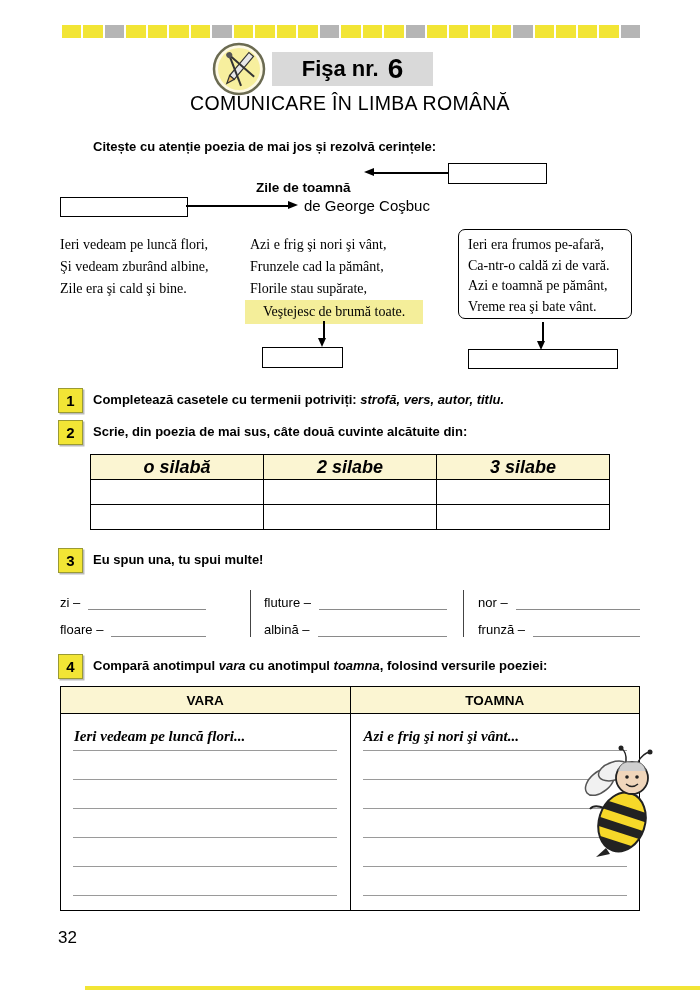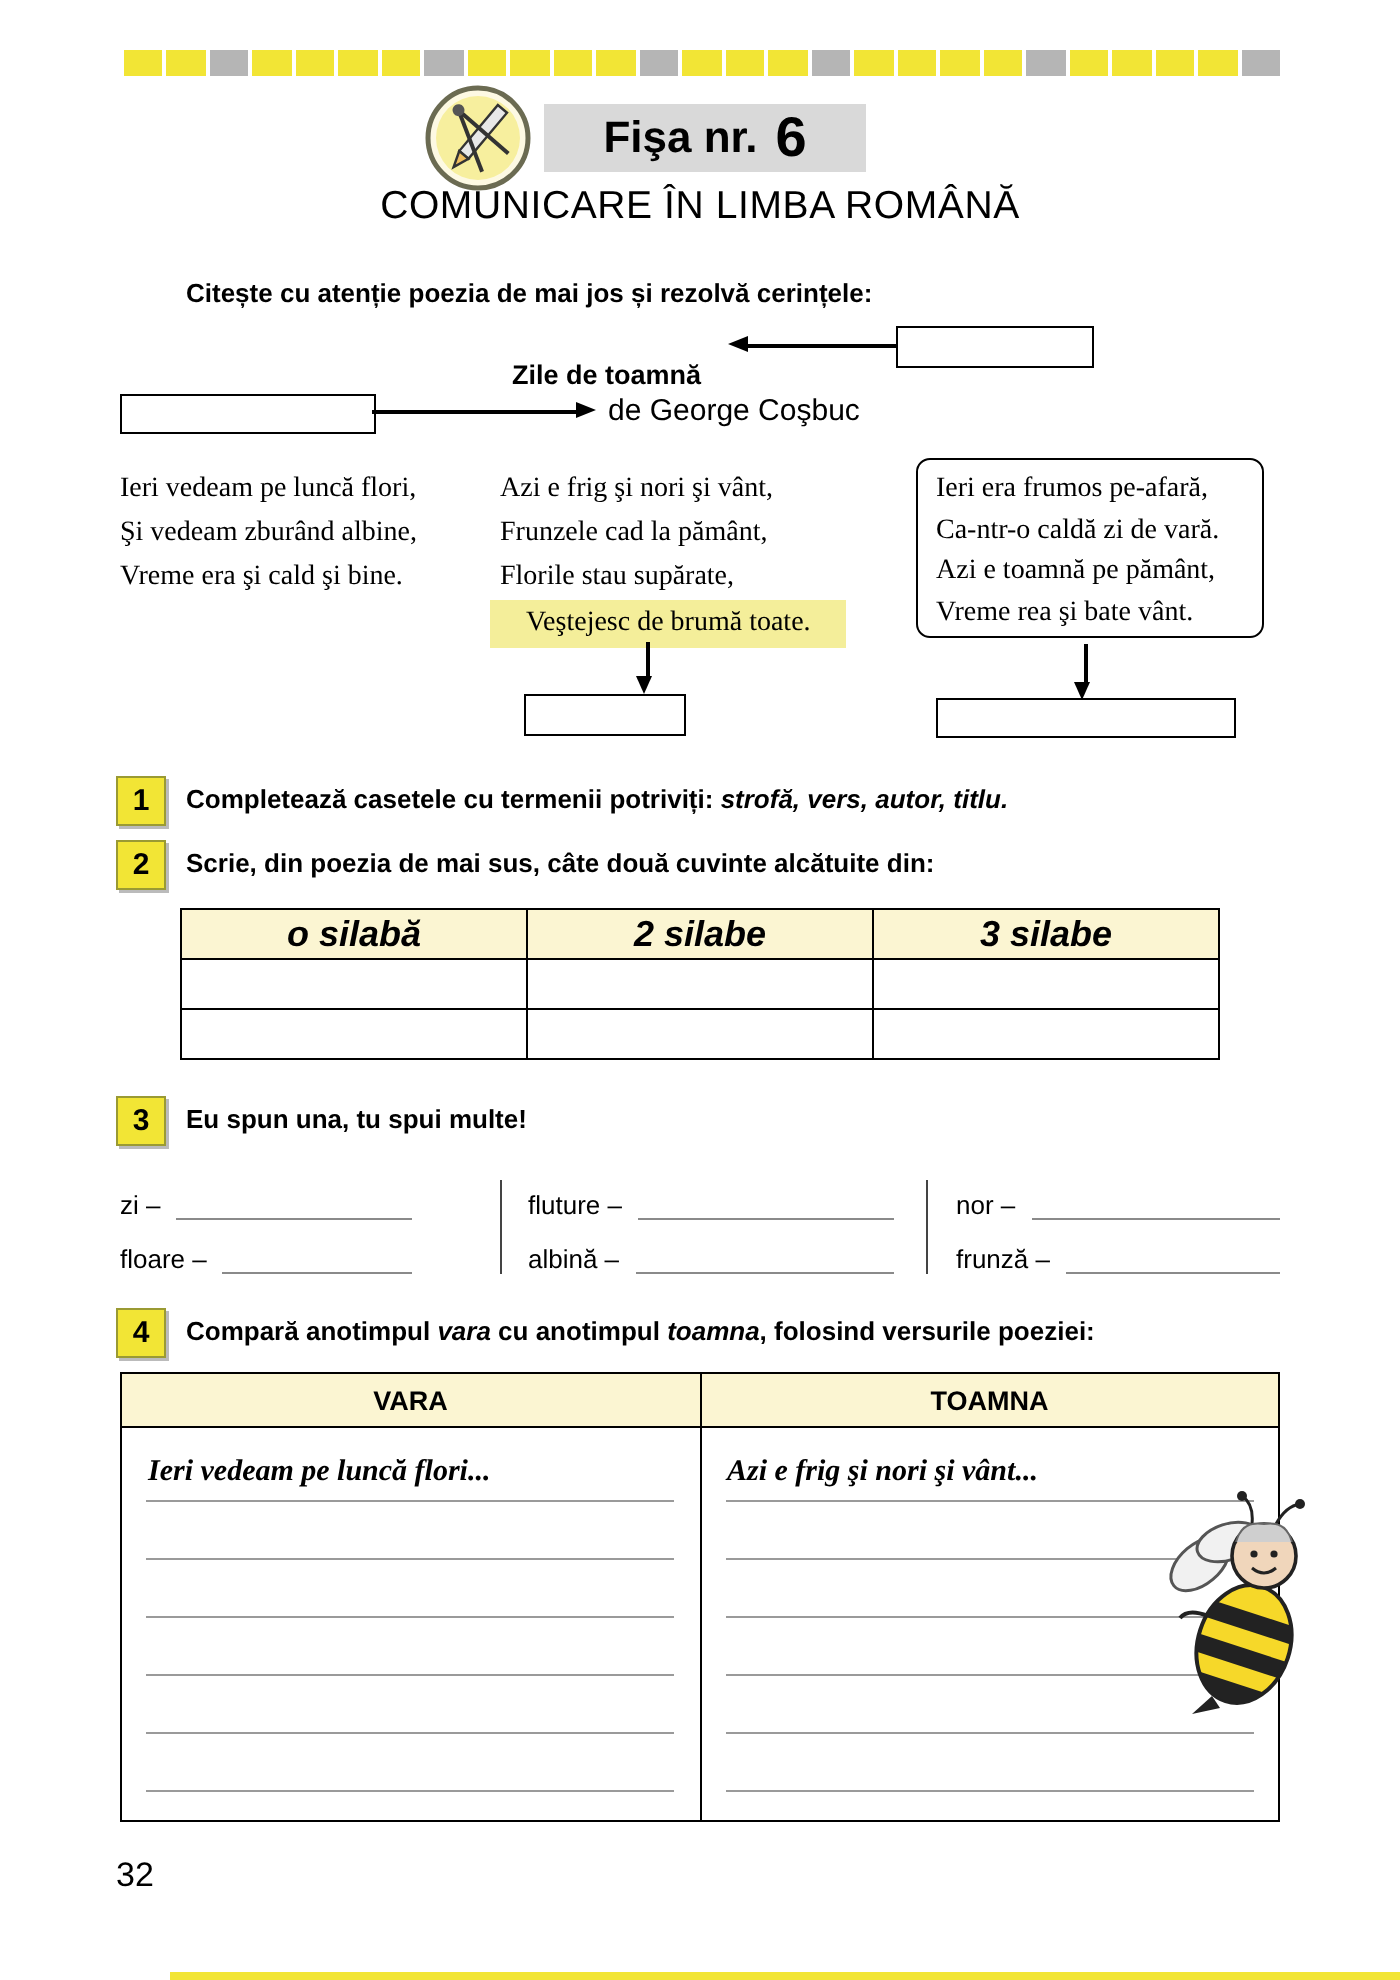--- a/index.html
+++ b/index.html
@@ -139,21 +139,21 @@
   <div class="answer-box" style="left:448px;top:163px;width:97px;height:19px;"></div>
 
   <div class="answer-box" style="left:60px;top:197px;width:126px;height:18px;"></div>
   <div class="hline" style="left:186px;top:205px;width:102px;"></div>
   <div class="arrow-right" style="left:288px;top:201px;"></div>
   <div class="poem-author">de George Coşbuc</div>
 
   <div class="stanza" style="left:60px;top:234px;">
     <div>Ieri vedeam pe luncă flori,</div>
     <div>Şi vedeam zburând albine,</div>
-    <div>Vreme era şi cald şi bine.</div>
+    <div>Zile era şi cald şi bine.</div>
   </div>
 
   <div class="stanza" style="left:250px;top:234px;">
     <div>Azi e frig şi nori şi vânt,</div>
     <div>Frunzele cad la pământ,</div>
     <div>Florile stau supărate,</div>
     <div><span class="hl">Veştejesc de brumă toate.</span></div>
   </div>
 
   <div class="stanza3-box">

